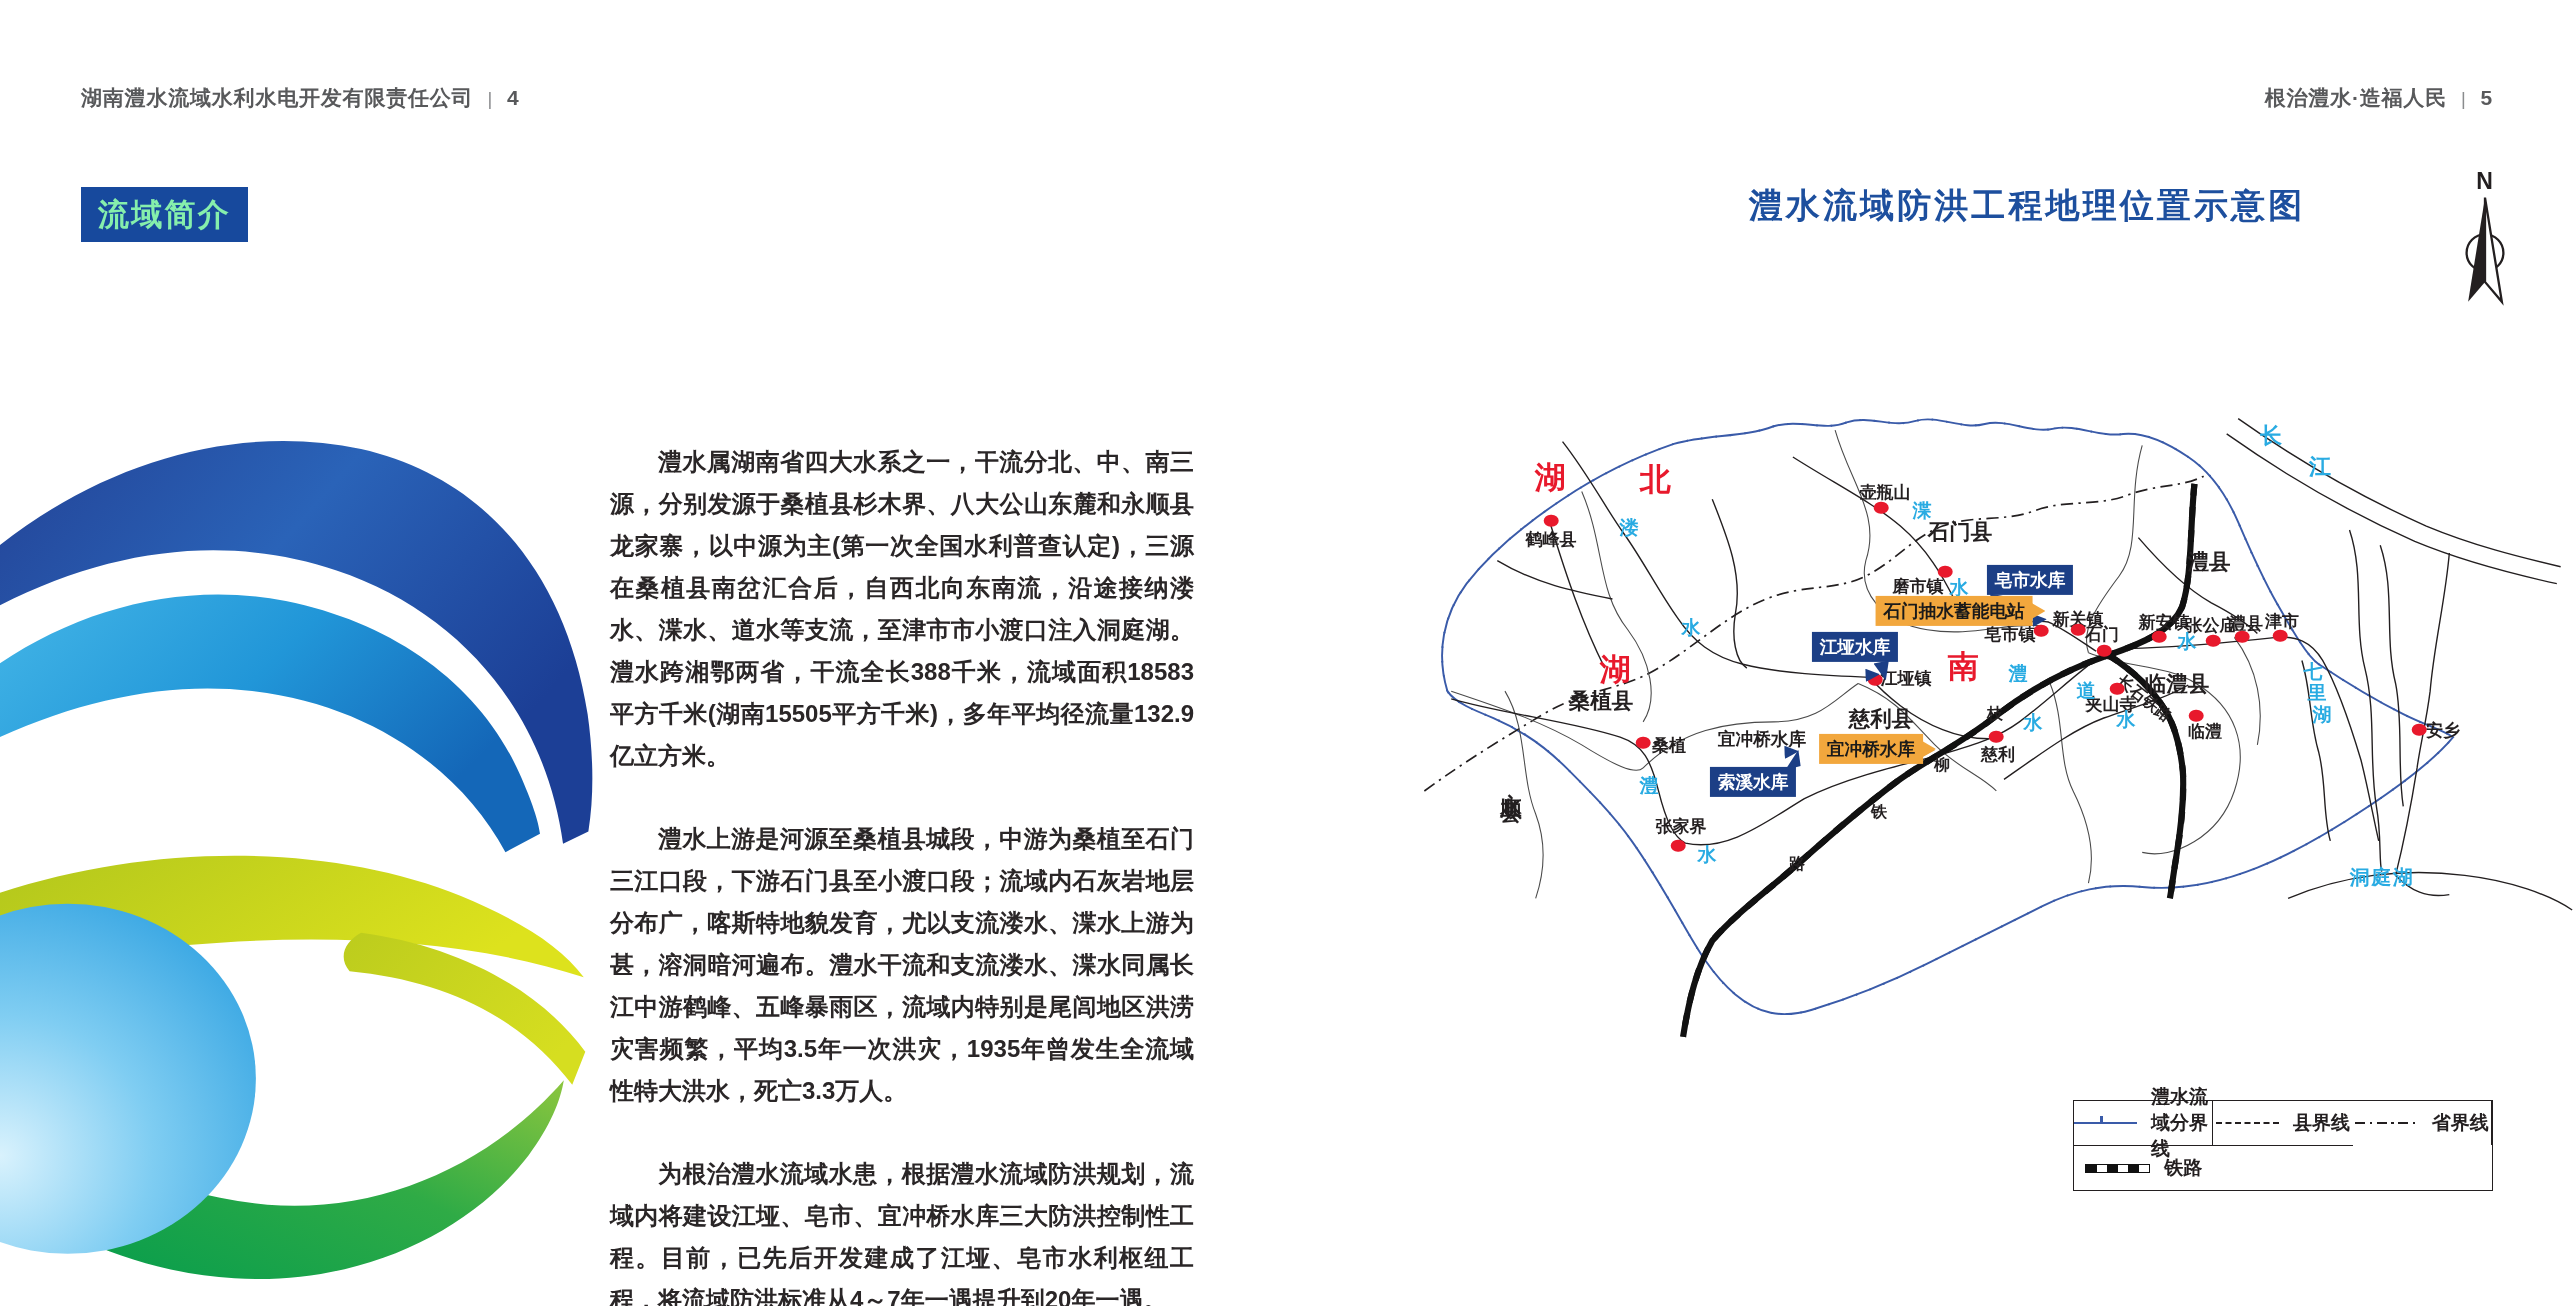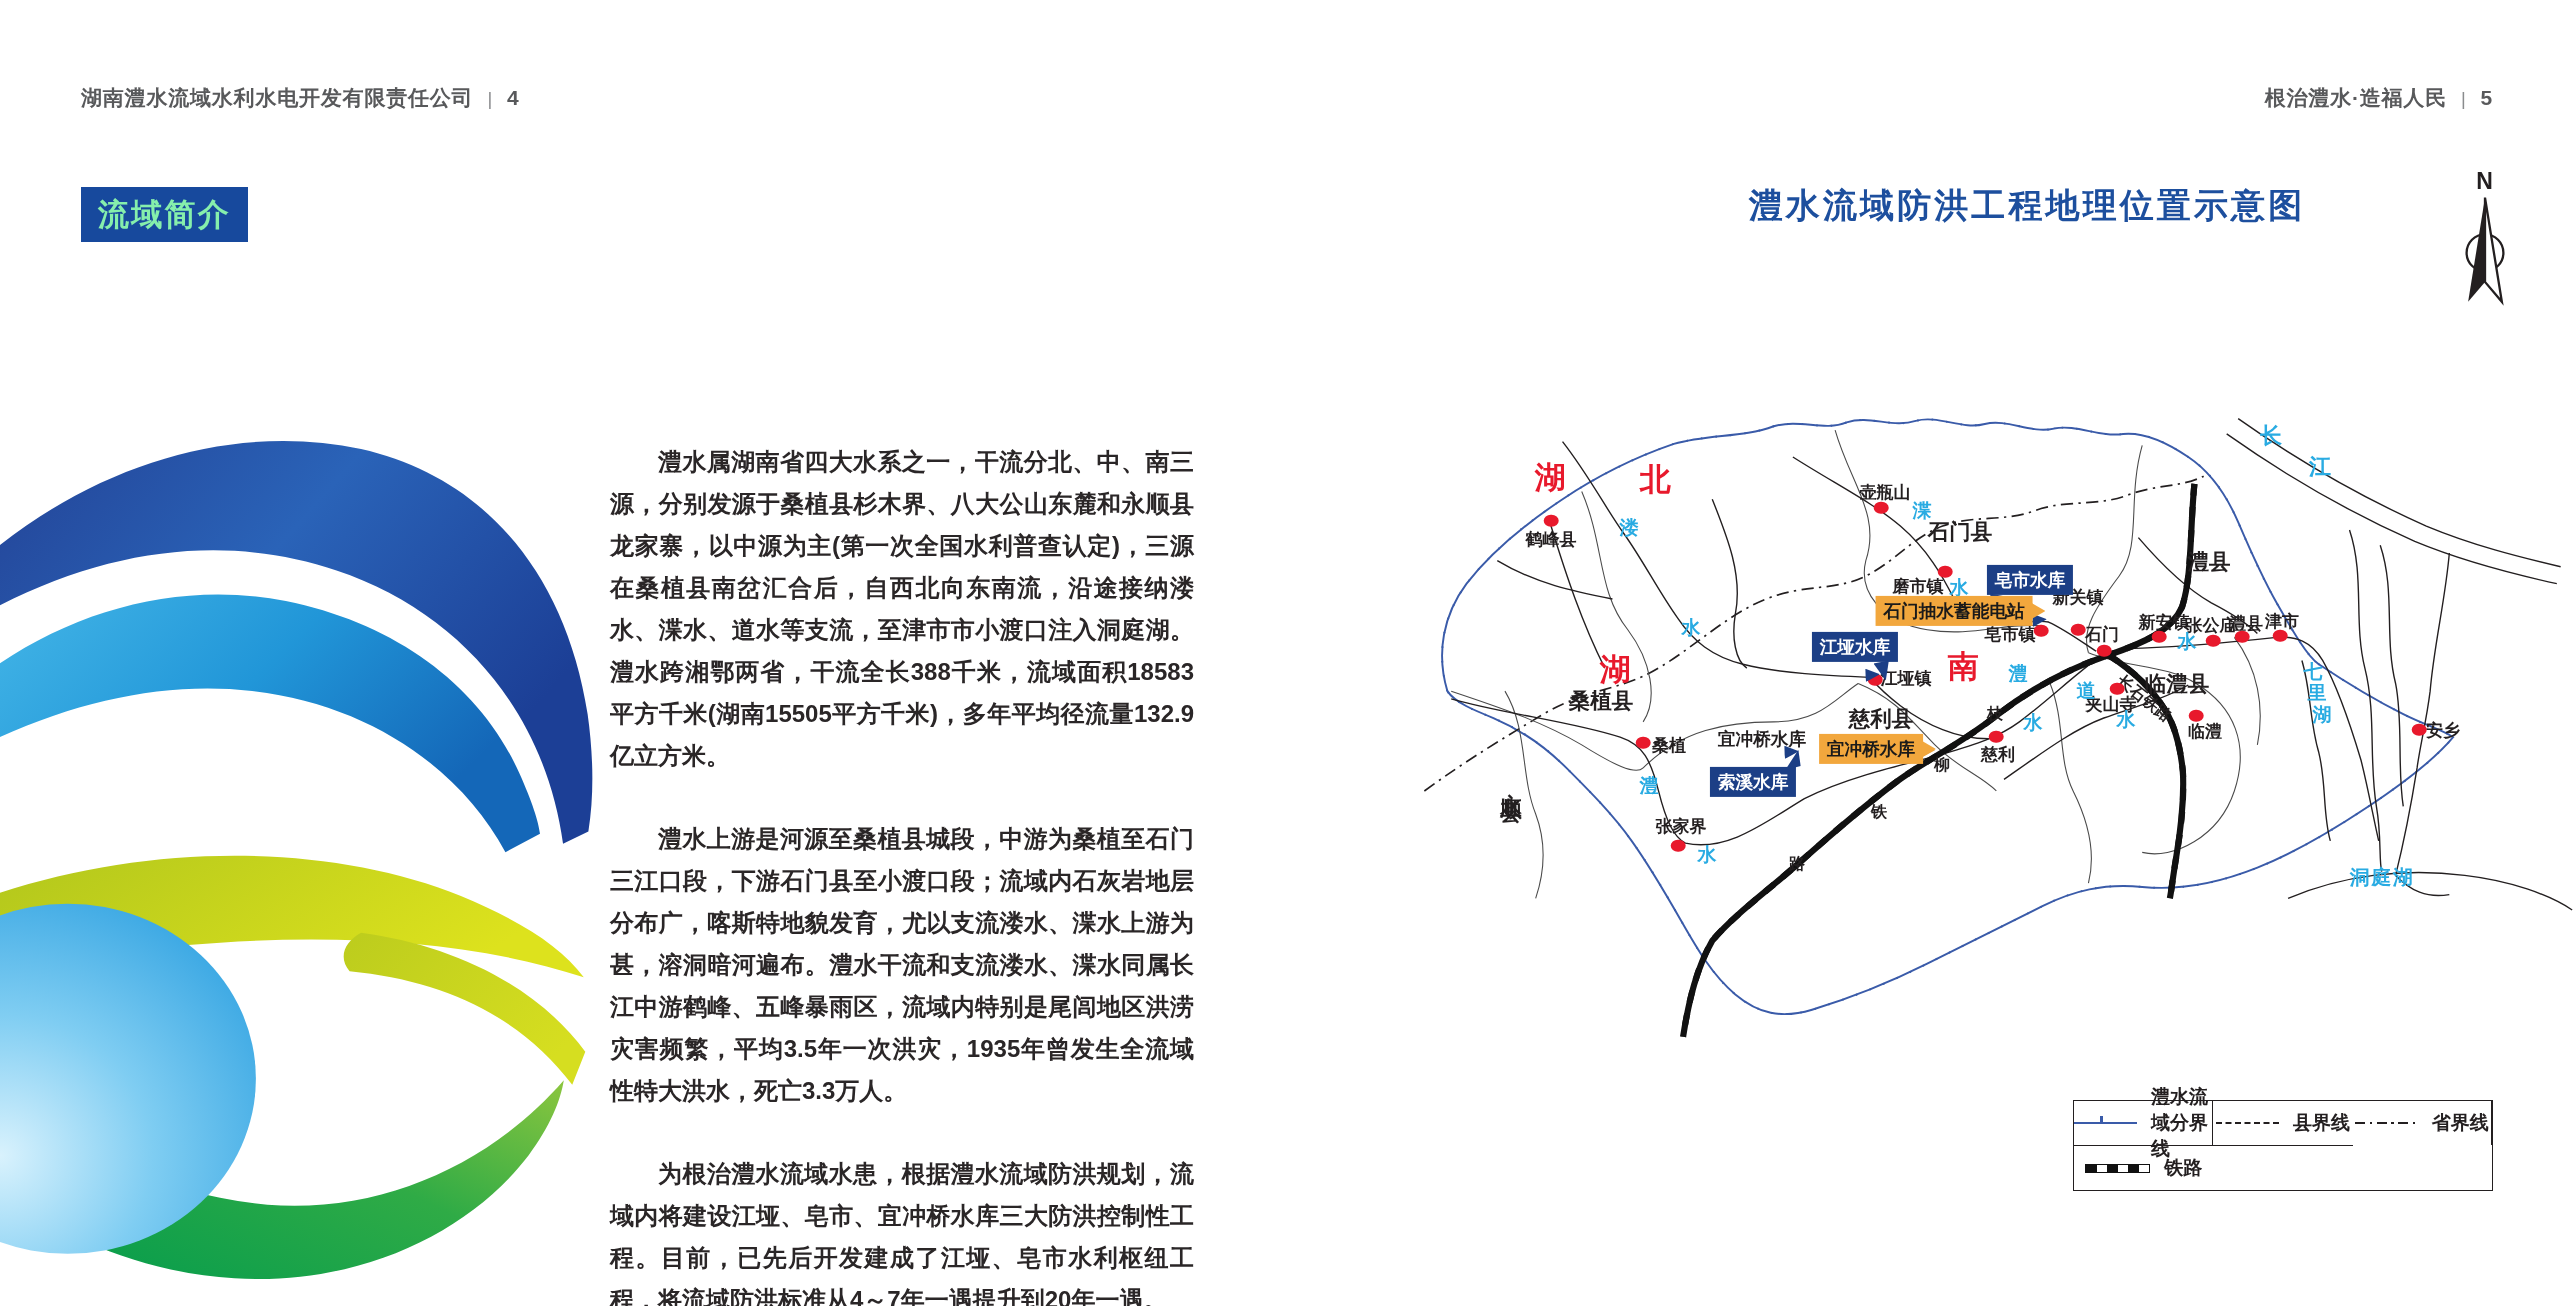--- a/index.html
+++ b/index.html
@@ -198,21 +198,21 @@
         <span class="lbl county" style="left: 804px; top: 200px;">澧县</span>
         <span class="lbl county" style="left: 772px; top: 322px;">临澧县</span>
         <span class="lbl county" style="left: 476px; top: 357px;">慈利县</span>
         <span class="lbl county" style="left: 196px; top: 339px;">桑植县</span>
         <span class="lbl county-v" style="left: 106px; top: 422px;">永顺县</span>
         <span class="lbl county-sm" style="left: 357px; top: 378px;">宜冲桥水库</span>
         <span class="lbl town" style="left: 146px; top: 178px;">鹤峰县</span>
         <span class="lbl town" style="left: 480px; top: 131px;">壶瓶山</span>
         <span class="lbl town" style="left: 513px; top: 225px;">磨市镇</span>
         <span class="lbl town" style="left: 605px; top: 273px;">皂市镇</span>
-        <span class="lbl town" style="left: 673px; top: 236px; text-align: center;">新关镇</span>
+        <span class="lbl town" style="left: 673px; top: 258px; text-align: center;">新关镇</span>
         <span class="lbl town" style="left: 697px; top: 273px;">石门</span>
         <span class="lbl town" style="left: 759px; top: 261px;">新安镇</span>
         <span class="lbl town" style="left: 806px; top: 264px;">张公庙</span>
         <span class="lbl town" style="left: 841px; top: 262px;">澧县</span>
         <span class="lbl town" style="left: 877px; top: 260px;">津市</span>
         <span class="lbl town" style="left: 706px; top: 343px;">夹山寺</span>
         <span class="lbl town" style="left: 800px; top: 370px;">临澧</span>
         <span class="lbl town" style="left: 593px; top: 393px;">慈利</span>
         <span class="lbl town" style="left: 501px; top: 317px;">江垭镇</span>
         <span class="lbl town" style="left: 264px; top: 384px;">桑植</span>

